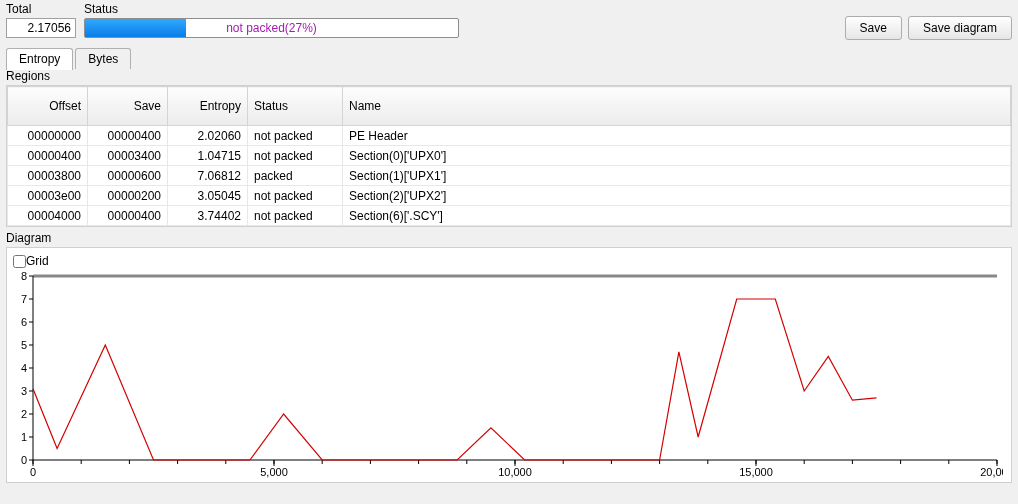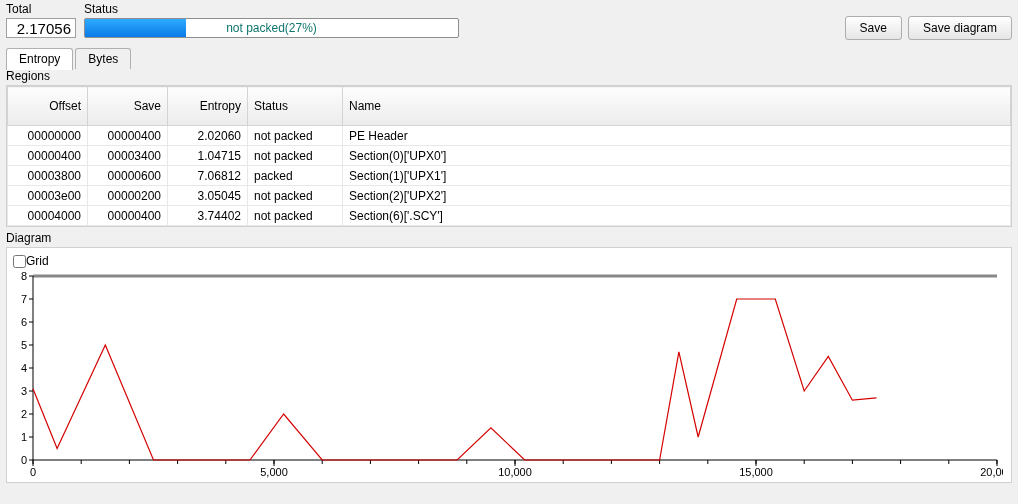--- a/index.html
+++ b/index.html
@@ -15,35 +15,35 @@
   }
   .top-row {
     display: flex;
     align-items: flex-start;
     padding: 2px 6px 6px 6px;
   }
   .field-group { display: flex; flex-direction: column; margin-right: 8px; }
   .field-label { font-size: 12px; margin-bottom: 2px; }
   .total-input {
     width: 70px; height: 20px; border: 1px solid #a0a0a0;
-    background: #fff; text-align: right; padding: 1px 4px; font-size: 15px;
+    background: #fff; text-align: right; padding: 1px 4px; font-size: 12px;
   }
   .status-group { flex: 0 0 auto; }
   .progress-wrap {
     width: 375px; height: 20px; border: 1px solid #8e8e8e;
     background: #fff; position: relative; border-radius: 2px;
   }
   .progress-fill {
     position: absolute; left: 0; top: 0; bottom: 0;
     background: linear-gradient(to bottom,#2eaaff,#0a7ce8);
   }
   .progress-text {
     position: absolute; left: 0; right: 0; top: 0; bottom: 0;
     display: flex; align-items: center; justify-content: center;
-    font-size: 12px; color: #0f766e;
+    font-size: 12px; color: #a21caf;
   }
   .spacer { flex: 1; }
   .btn-row { display: flex; gap: 6px; padding-top: 14px; }
   .btn {
     height: 24px; padding: 0 14px; border: 1px solid #adadad;
     background: linear-gradient(to bottom,#fefefe,#e6e6e6);
     border-radius: 3px; font-size: 12px; cursor: pointer;
   }
   .tabs {
     display: flex; padding-left: 6px; margin-top: 2px;

